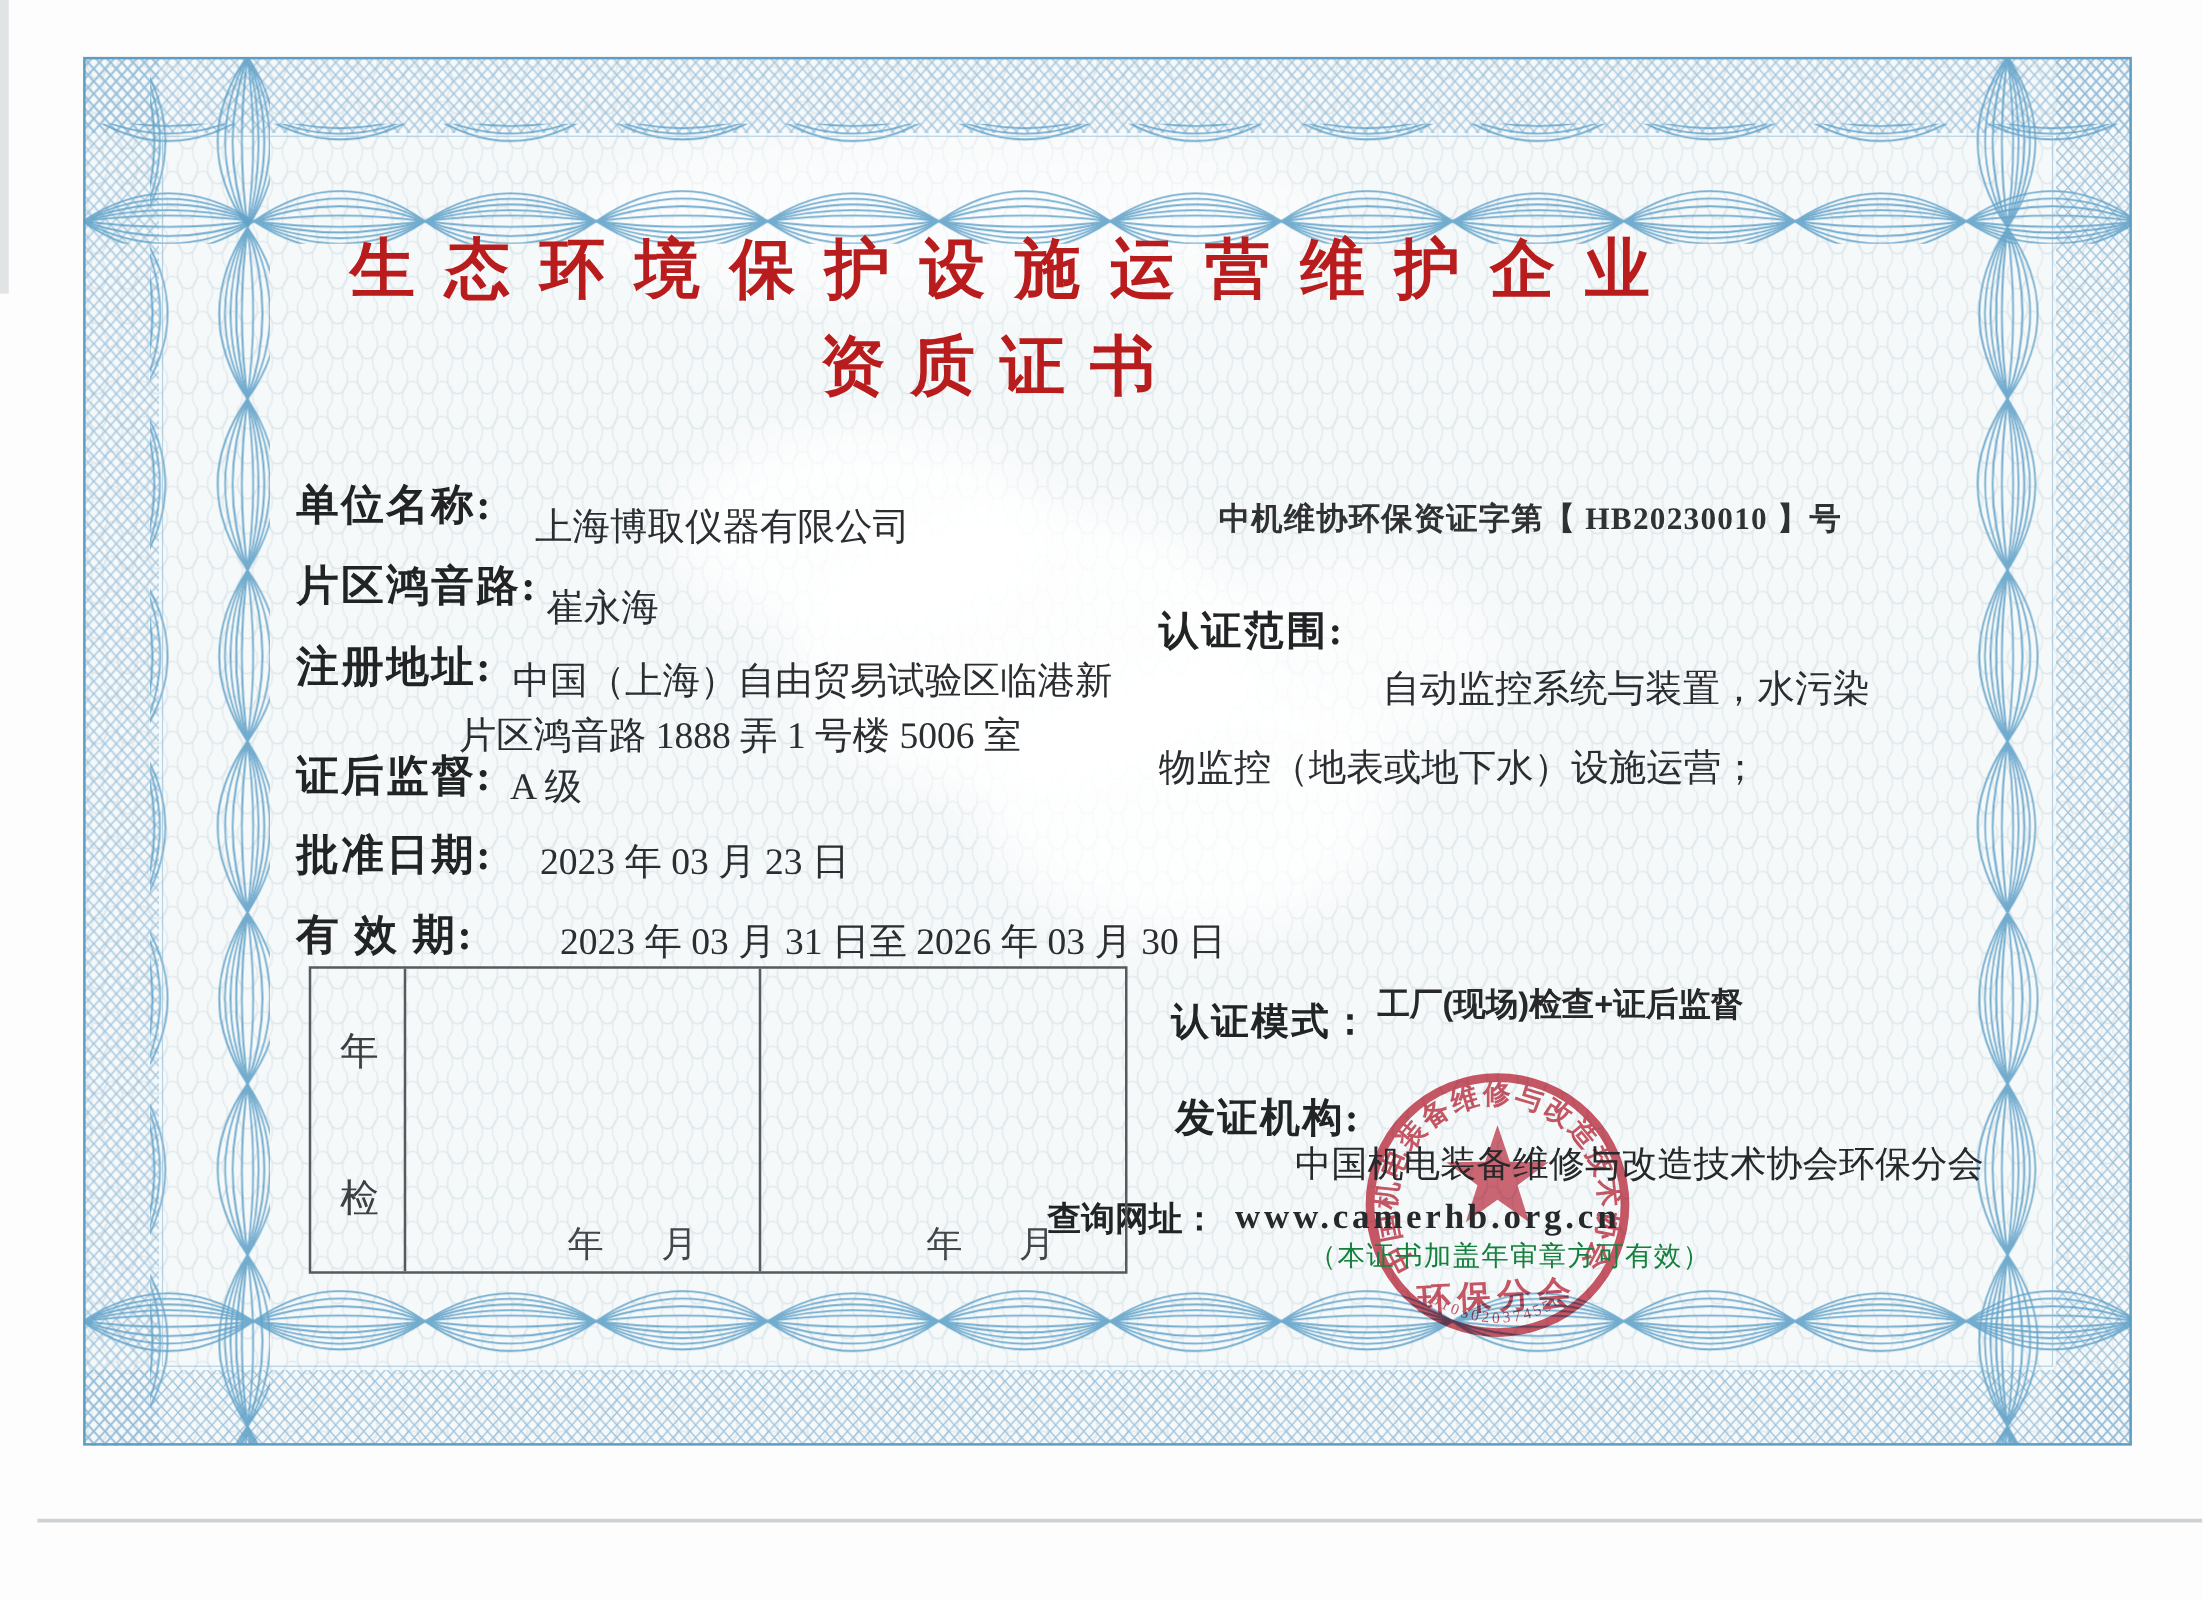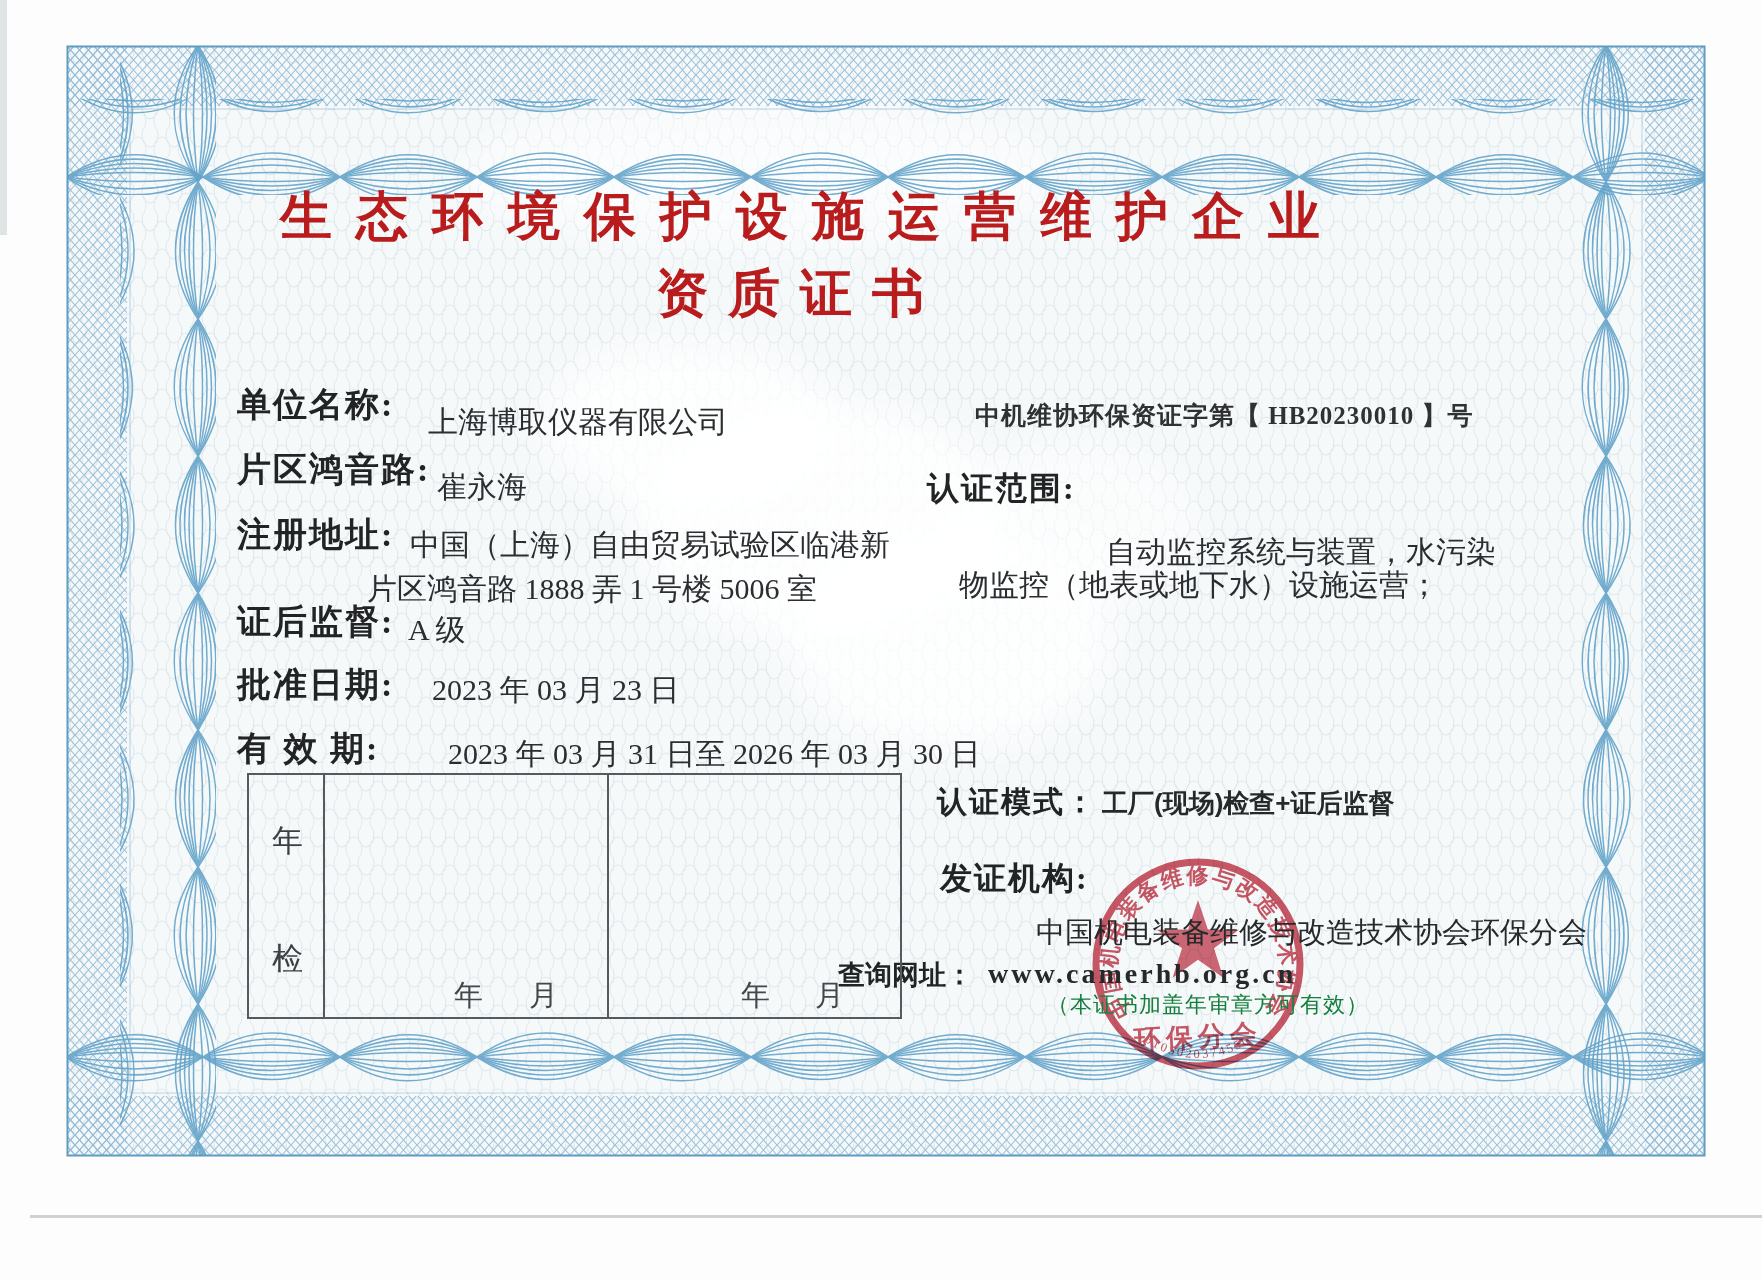--- a/index.html
+++ b/index.html
@@ -4,21 +4,21 @@
 <style>
   html,body{margin:0;padding:0;background:#ffffff;}
   .page{position:relative;width:1762px;height:1280px;background:#fdfdfd;overflow:hidden;
         font-family:"Liberation Serif","DejaVu Serif",serif;}
   .cert{position:absolute;left:66px;top:45px;width:1640px;height:1112px;}
   .cert svg.frame{position:absolute;left:0;top:0;}
   .t{position:absolute;white-space:nowrap;color:#2f3133;line-height:1.15;}
   .lbl{font-weight:bold;font-size:34px;letter-spacing:2px;color:#212325;}
   .val{font-size:30px;color:#2b2d30;}
   .title{font-weight:bold;color:#b91c1c;text-align:center;}
-  .rlbl{font-weight:bold;font-size:32px;letter-spacing:2px;color:#212325;}
+  .rlbl{font-weight:bold;font-size:32px;letter-spacing:2px;color:#212325;margin-top:16px;}
   .rval{font-size:30px;color:#2b2d30;}
   .mode-val{font-family:"Liberation Sans","DejaVu Sans",sans-serif;font-weight:bold;font-size:26px;color:#26282a;}
   .url{font-weight:bold;letter-spacing:3px;font-size:28px;color:#26282a;}
   .note{font-size:22px;letter-spacing:1px;color:#15803d;text-align:center;}
   .table{position:absolute;border:2px solid #555a5e;background:transparent;}
   .vline{position:absolute;top:0;bottom:0;width:2px;background:#555a5e;}
   .cellch{position:absolute;font-size:29px;color:#43474a;}
   .colch{position:absolute;font-size:31px;color:#3c4043;}
   .seal{position:absolute;left:1076px;top:842px;width:244px;height:244px;z-index:4;
         mix-blend-mode:multiply;opacity:.85;}
@@ -121,21 +121,21 @@
     <div class="t val" style="left:408px;top:613px;">A 级</div>
 
     <div class="t lbl" style="left:237px;top:665px;">批准日期:</div>
     <div class="t val" style="left:432px;top:673px;">2023 年 03 月 23 日</div>
 
     <div class="t lbl" style="left:237px;top:729px;text-align:center;">有 效 期:</div>
     <div class="t val" style="left:432px;top:737px;margin-left:16px;">2023 年 03 月 31 日至 2026 年 03 月 30 日</div>
 
     <div class="t rlbl" style="left:927px;top:470px;">认证范围:</div>
     <div class="t rval" style="left:1106px;top:535px;">自动监控系统与装置，水污染</div>
-    <div class="t rval" style="left:927px;top:568px;margin-left:32px;">物监控（地表或地下水）设施运营；</div>
+    <div class="t rval" style="left:927px;top:598px;">物监控（地表或地下水）设施运营；</div>
 
     <div class="t rlbl" style="left:937px;top:785px;font-size:30px;">认证模式：</div>
     <div class="t mode-val" style="left:1102px;top:789px;">工厂(现场)检查+证后监督</div>
 
     <div class="t rlbl" style="left:940px;top:860px;">发证机构:</div>
     <div class="t" style="left:1036px;top:916px;font-size:29px;color:#26282a;">中国机电装备维修与改造技术协会环保分会</div>
 
     <div class="t" style="left:838px;top:960px;font-size:27px;font-weight:bold;color:#212325;">查询网址：</div>
     <div class="t url" style="left:988px;top:958px;">www.camerhb.org.cn</div>
 

